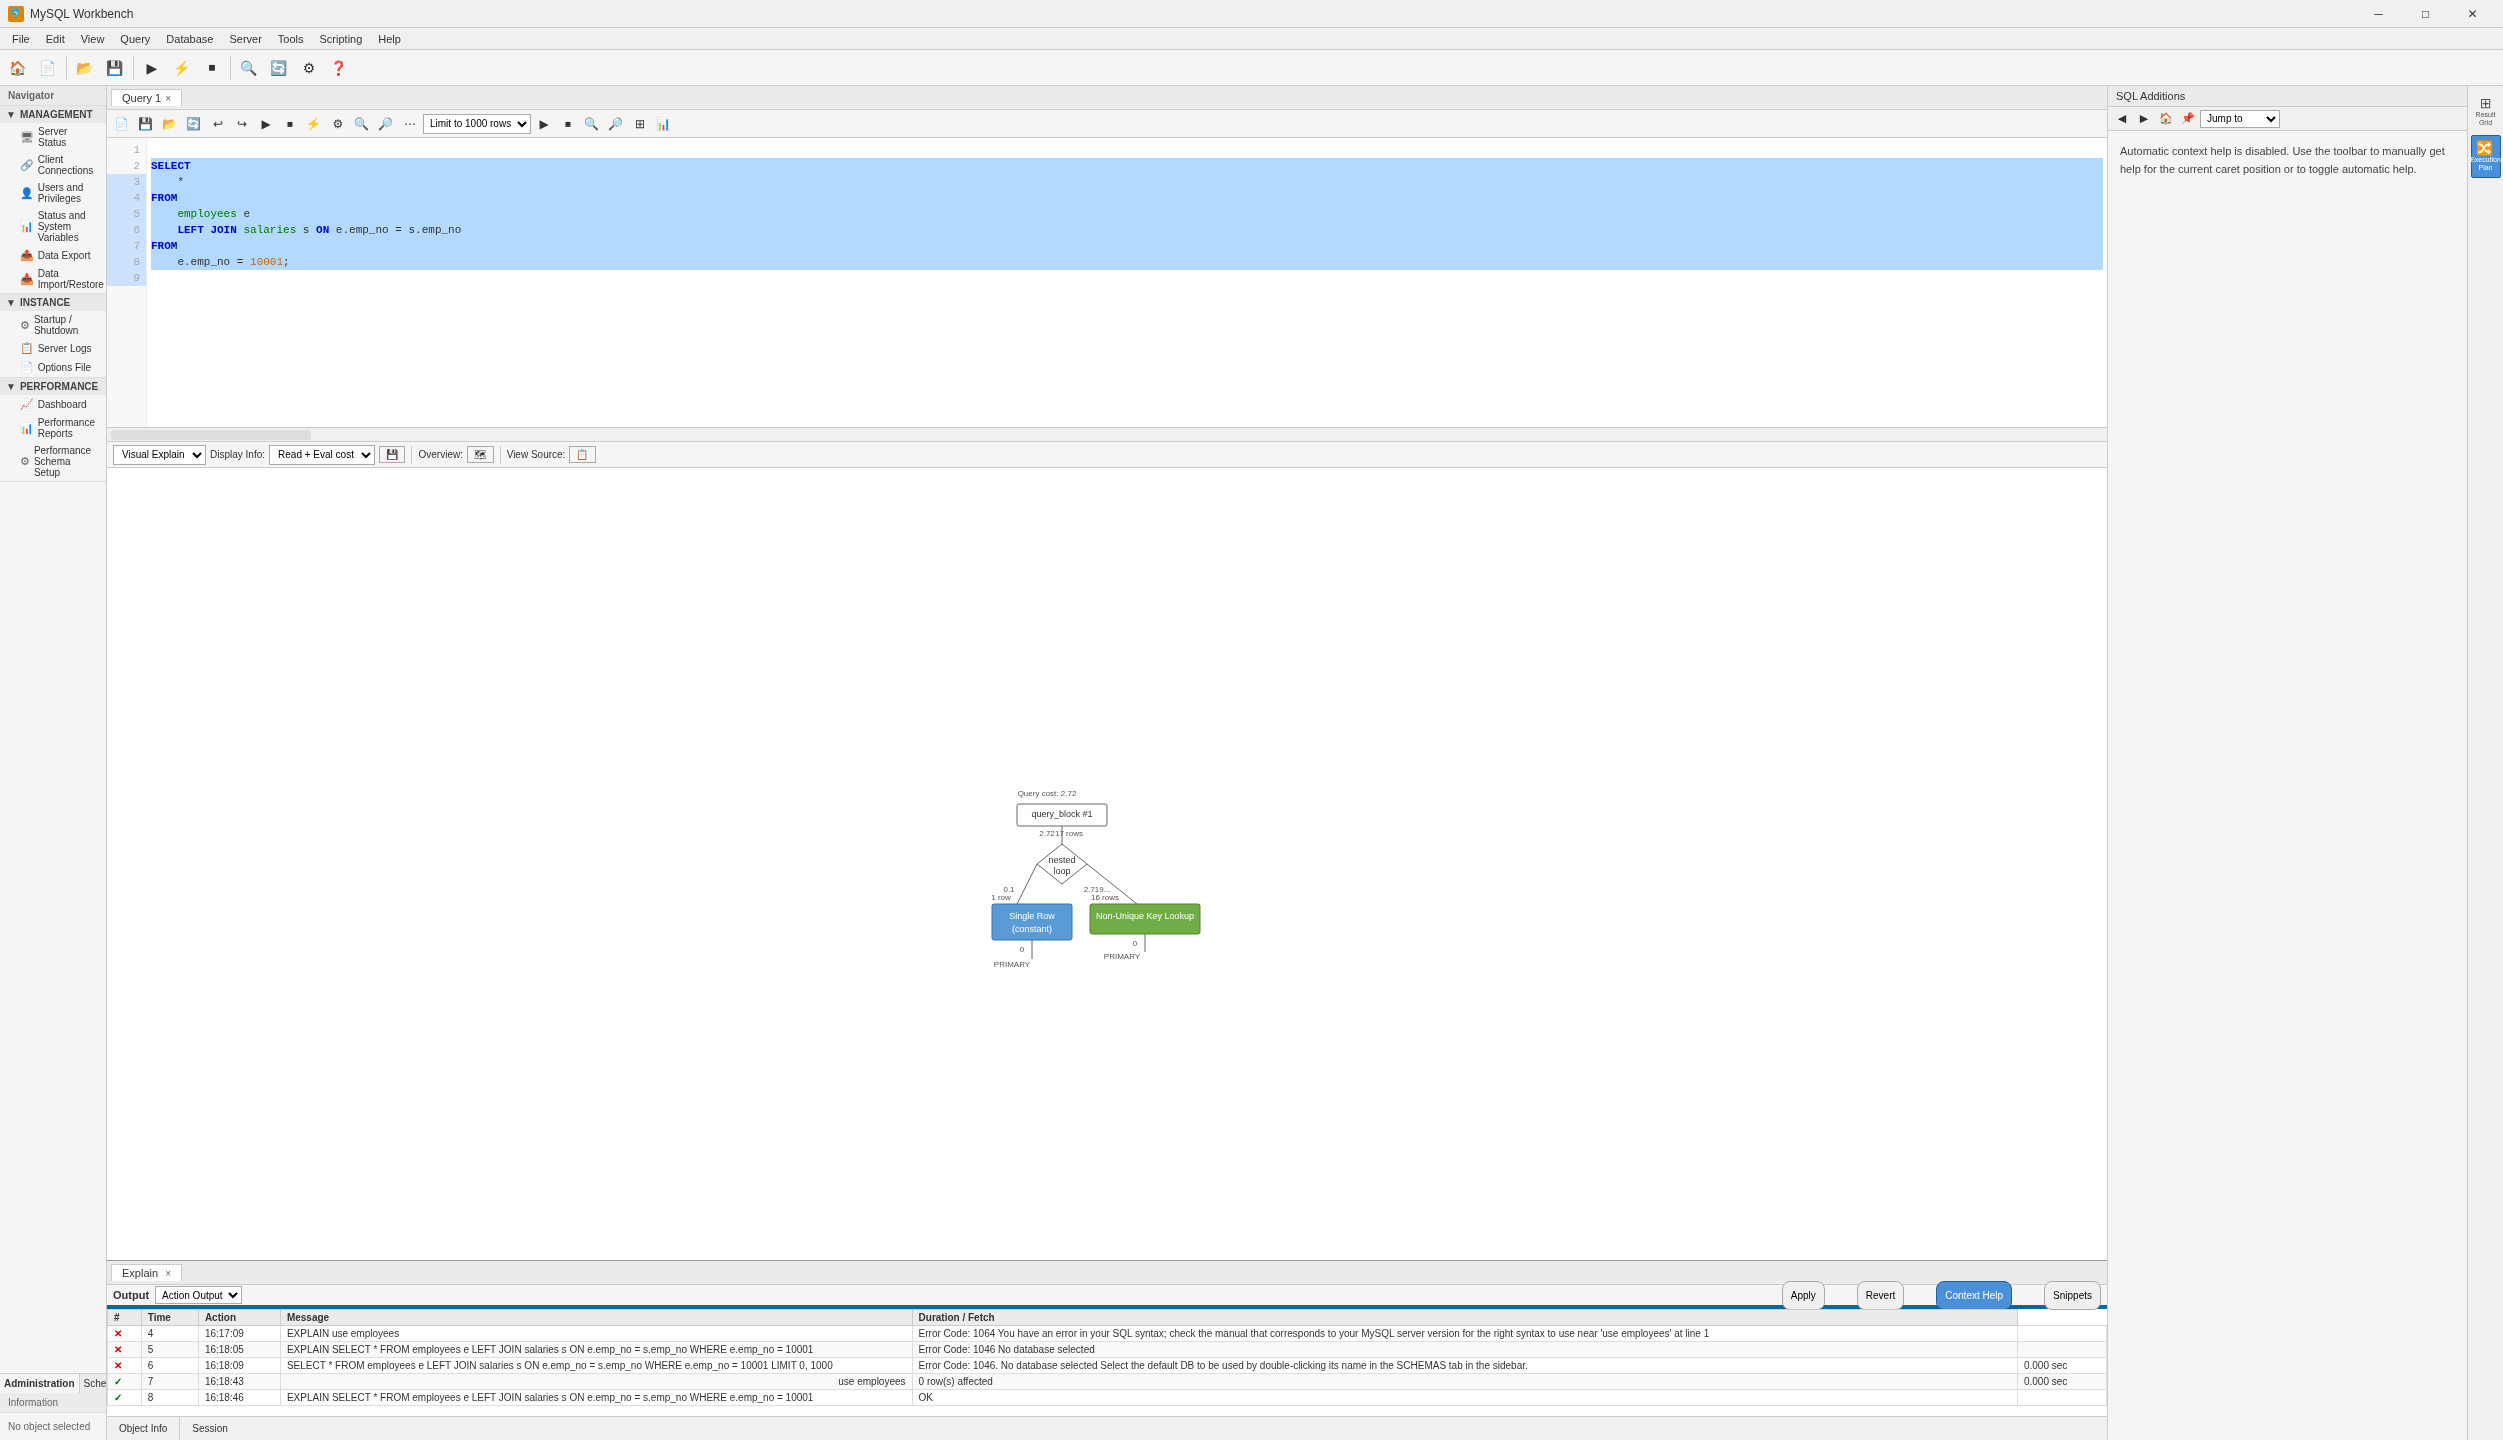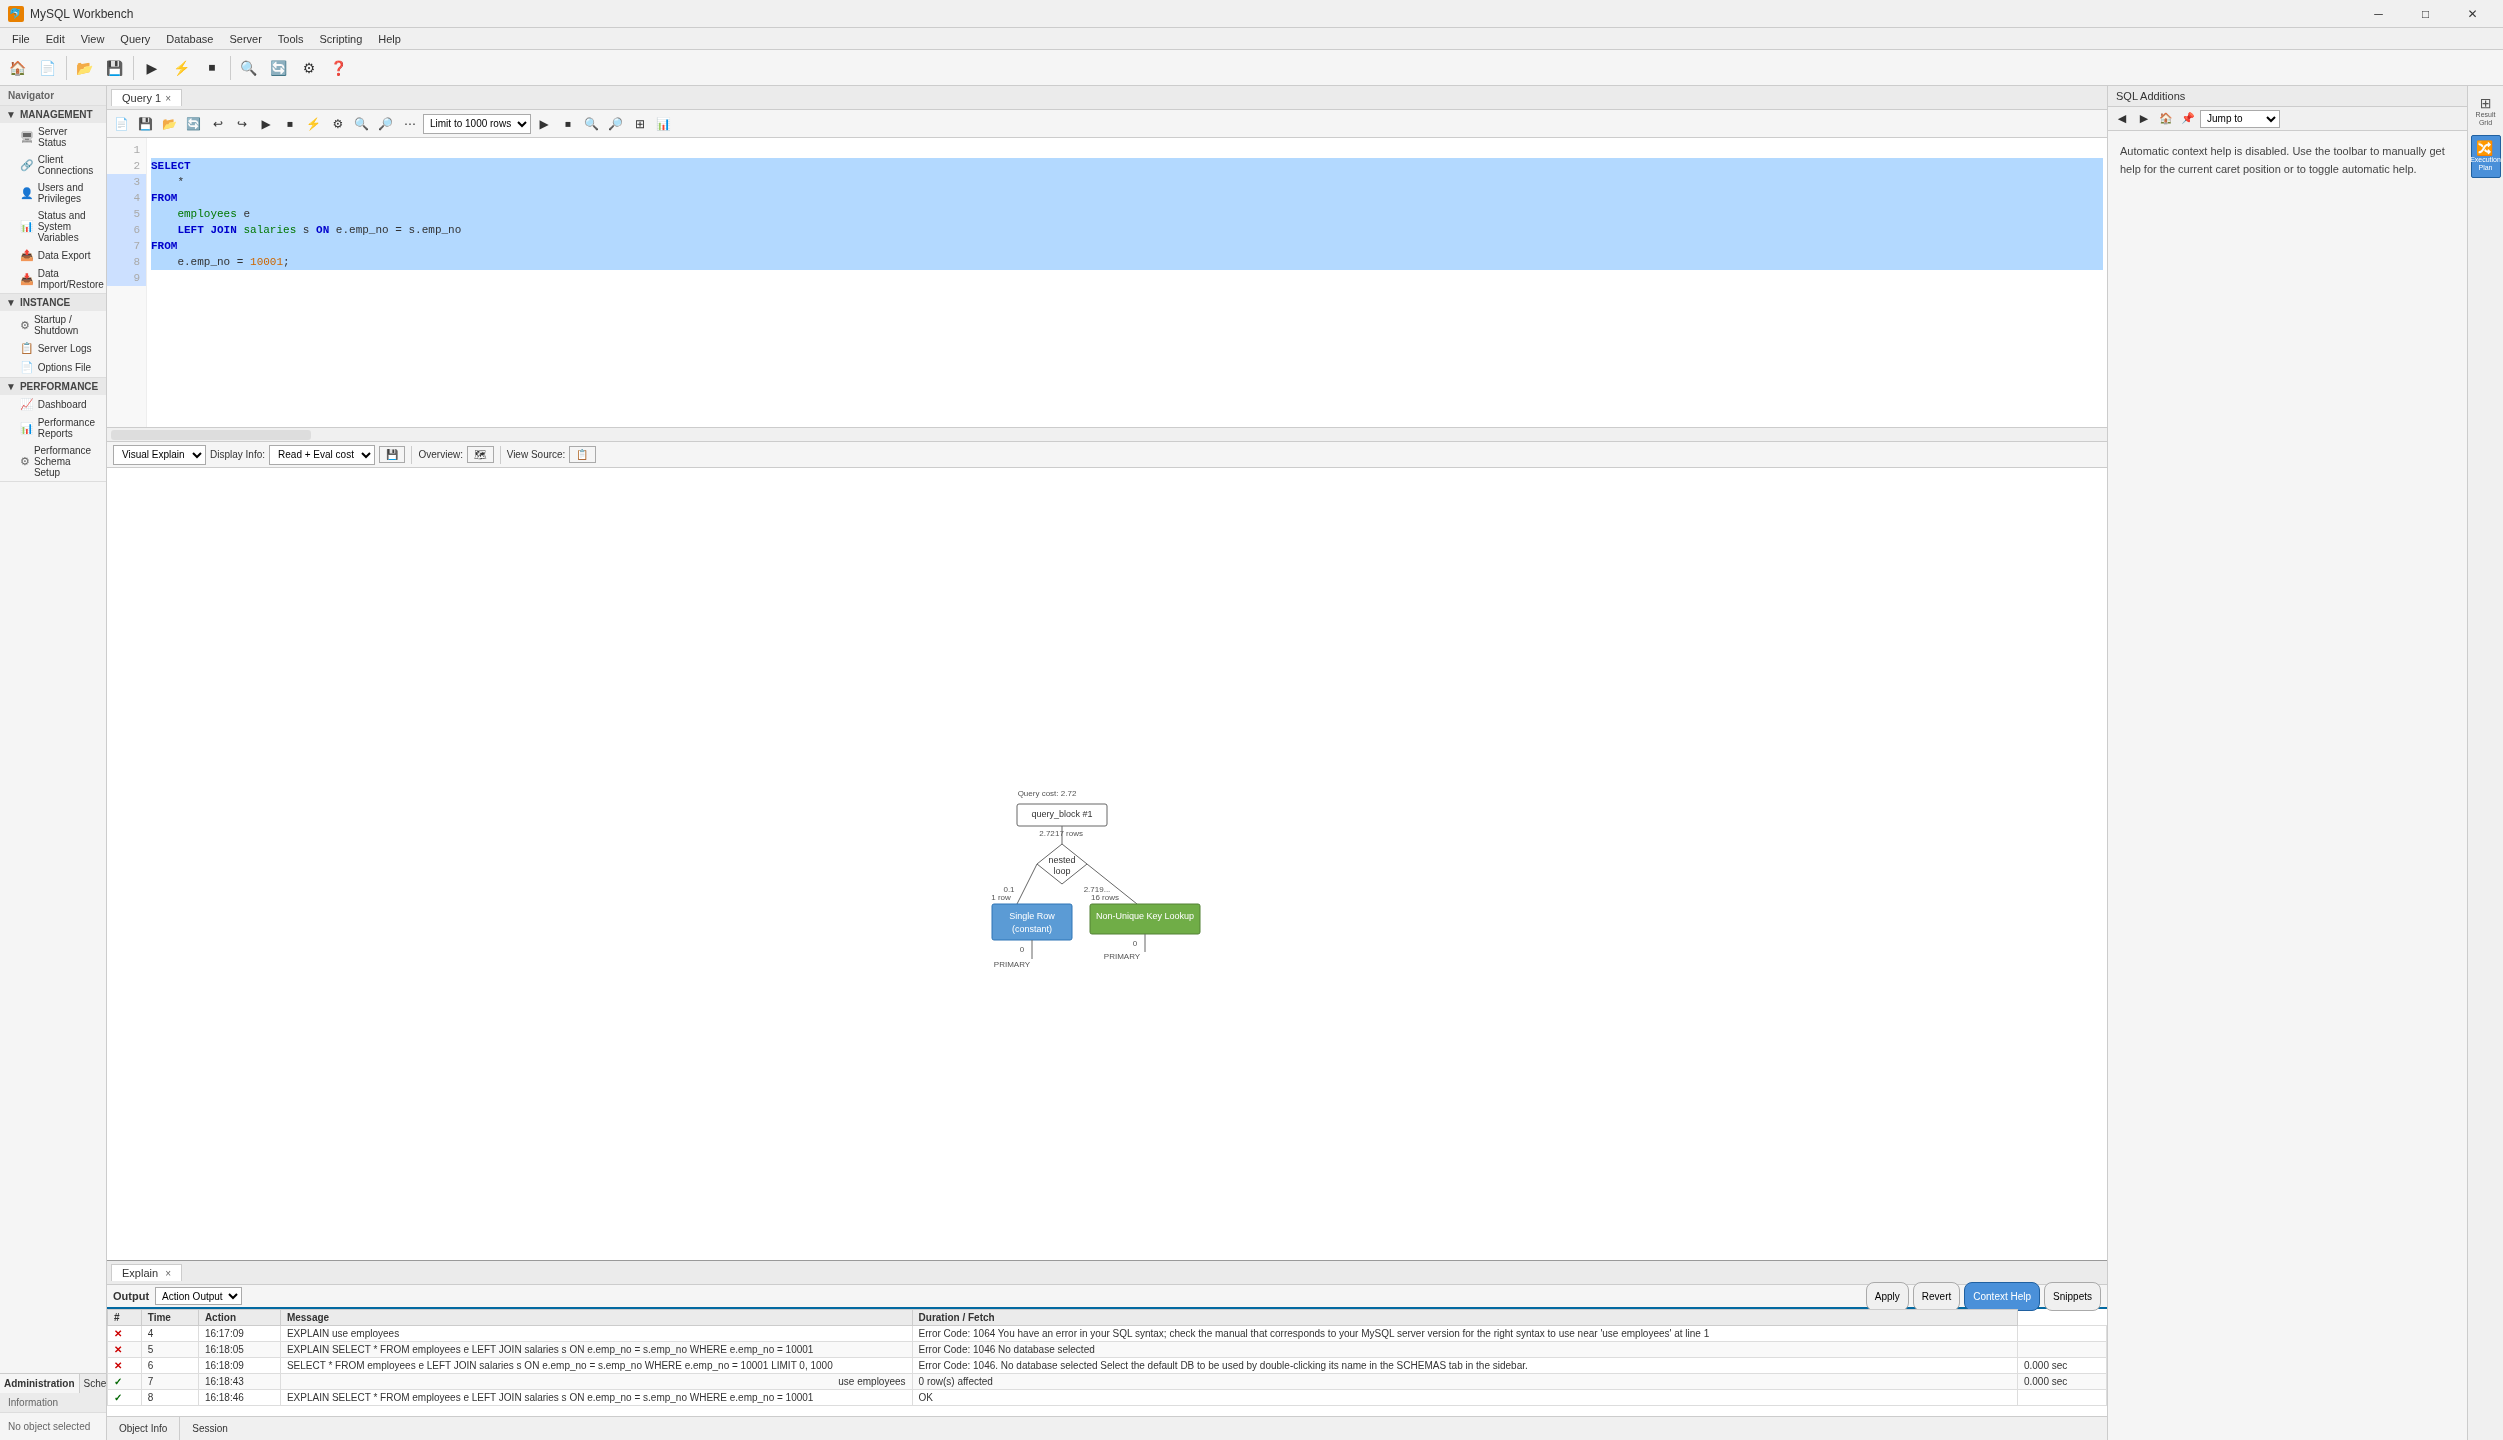--- a/index.html
+++ b/index.html
@@ -95,25 +95,25 @@
     .right-icon-btn { width: 30px; display: flex; flex-direction: column; align-items: center; justify-content: center; cursor: pointer; padding: 4px 2px; border: 1px solid transparent; border-radius: 2px; font-size: 8px; color: #555; text-align: center; }
     .right-icon-btn.active { background: #4a90d9; color: white; border-color: #2060a0; }
     .right-icon-symbol { font-size: 14px; display: block; }
 
     
     #bottom-area { height: 180px; border-top: 1px solid #999; display: flex; flex-direction: column; background: white; }
     #bottom-tabs { display: flex; align-items: center; height: 24px; background: #ebebeb; border-bottom: 1px solid #ccc; padding: 0 4px; }
     .bottom-tab { padding: 2px 10px; font-size: 11px; cursor: pointer; border: 1px solid transparent; border-bottom: none; }
     .bottom-tab.active { background: white; border-color: #ccc; }
     .bottom-tab-close { font-size: 10px; cursor: pointer; color: #666; margin-left: 4px; }
-    #bottom-toolbar { display: flex; align-items: center; height: 24px; background: #f5f5f5; border-bottom: 2px solid #0369a1; padding: 0 6px; gap: 6px; }
+    #bottom-toolbar { display: flex; align-items: center; height: 24px; background: #f5f5f5; border-bottom: 4px solid #0369a1; padding: 0 6px; gap: 6px; }
     .output-select-wrap { display: flex; align-items: center; gap: 4px; font-size: 10px; }
     .output-select { height: 18px; font-size: 10px; border: 1px solid #aaa; background: white; padding: 0 2px; }
     #bottom-action-btns { margin-left: auto; display: flex; gap: 4px; align-items: center; }
-    .action-btn { padding: 8px 8px; font-size: 10px; cursor: pointer; border: 1px solid #aaa; background: #f0f0f0; border-radius: 8px; }
+    .action-btn { padding: 8px 8px; font-size: 10px; cursor: pointer; border: 1px solid #aaa; background: #f0f0f0; border-radius: 8px; margin-left: 28px; }
     .action-btn.highlight { background: #4a90d9; color: white; border-color: #2060a0; }
 
     
     #output-table { flex: 1; overflow: auto; }
     table { width: 100%; border-collapse: collapse; font-size: 10px; }
     th { background: #ebebeb; border: 1px solid #ccc; padding: 2px 6px; text-align: left; font-weight: bold; position: sticky; top: 0; }
     td { border: 1px solid #ddd; padding: 2px 6px; vertical-align: top; }
     tr.error-row td:first-child { color: #cc0000; }
     tr.success-row td:first-child { color: #006600; }
     tr:nth-child(even) { background: #f9f9f9; }

